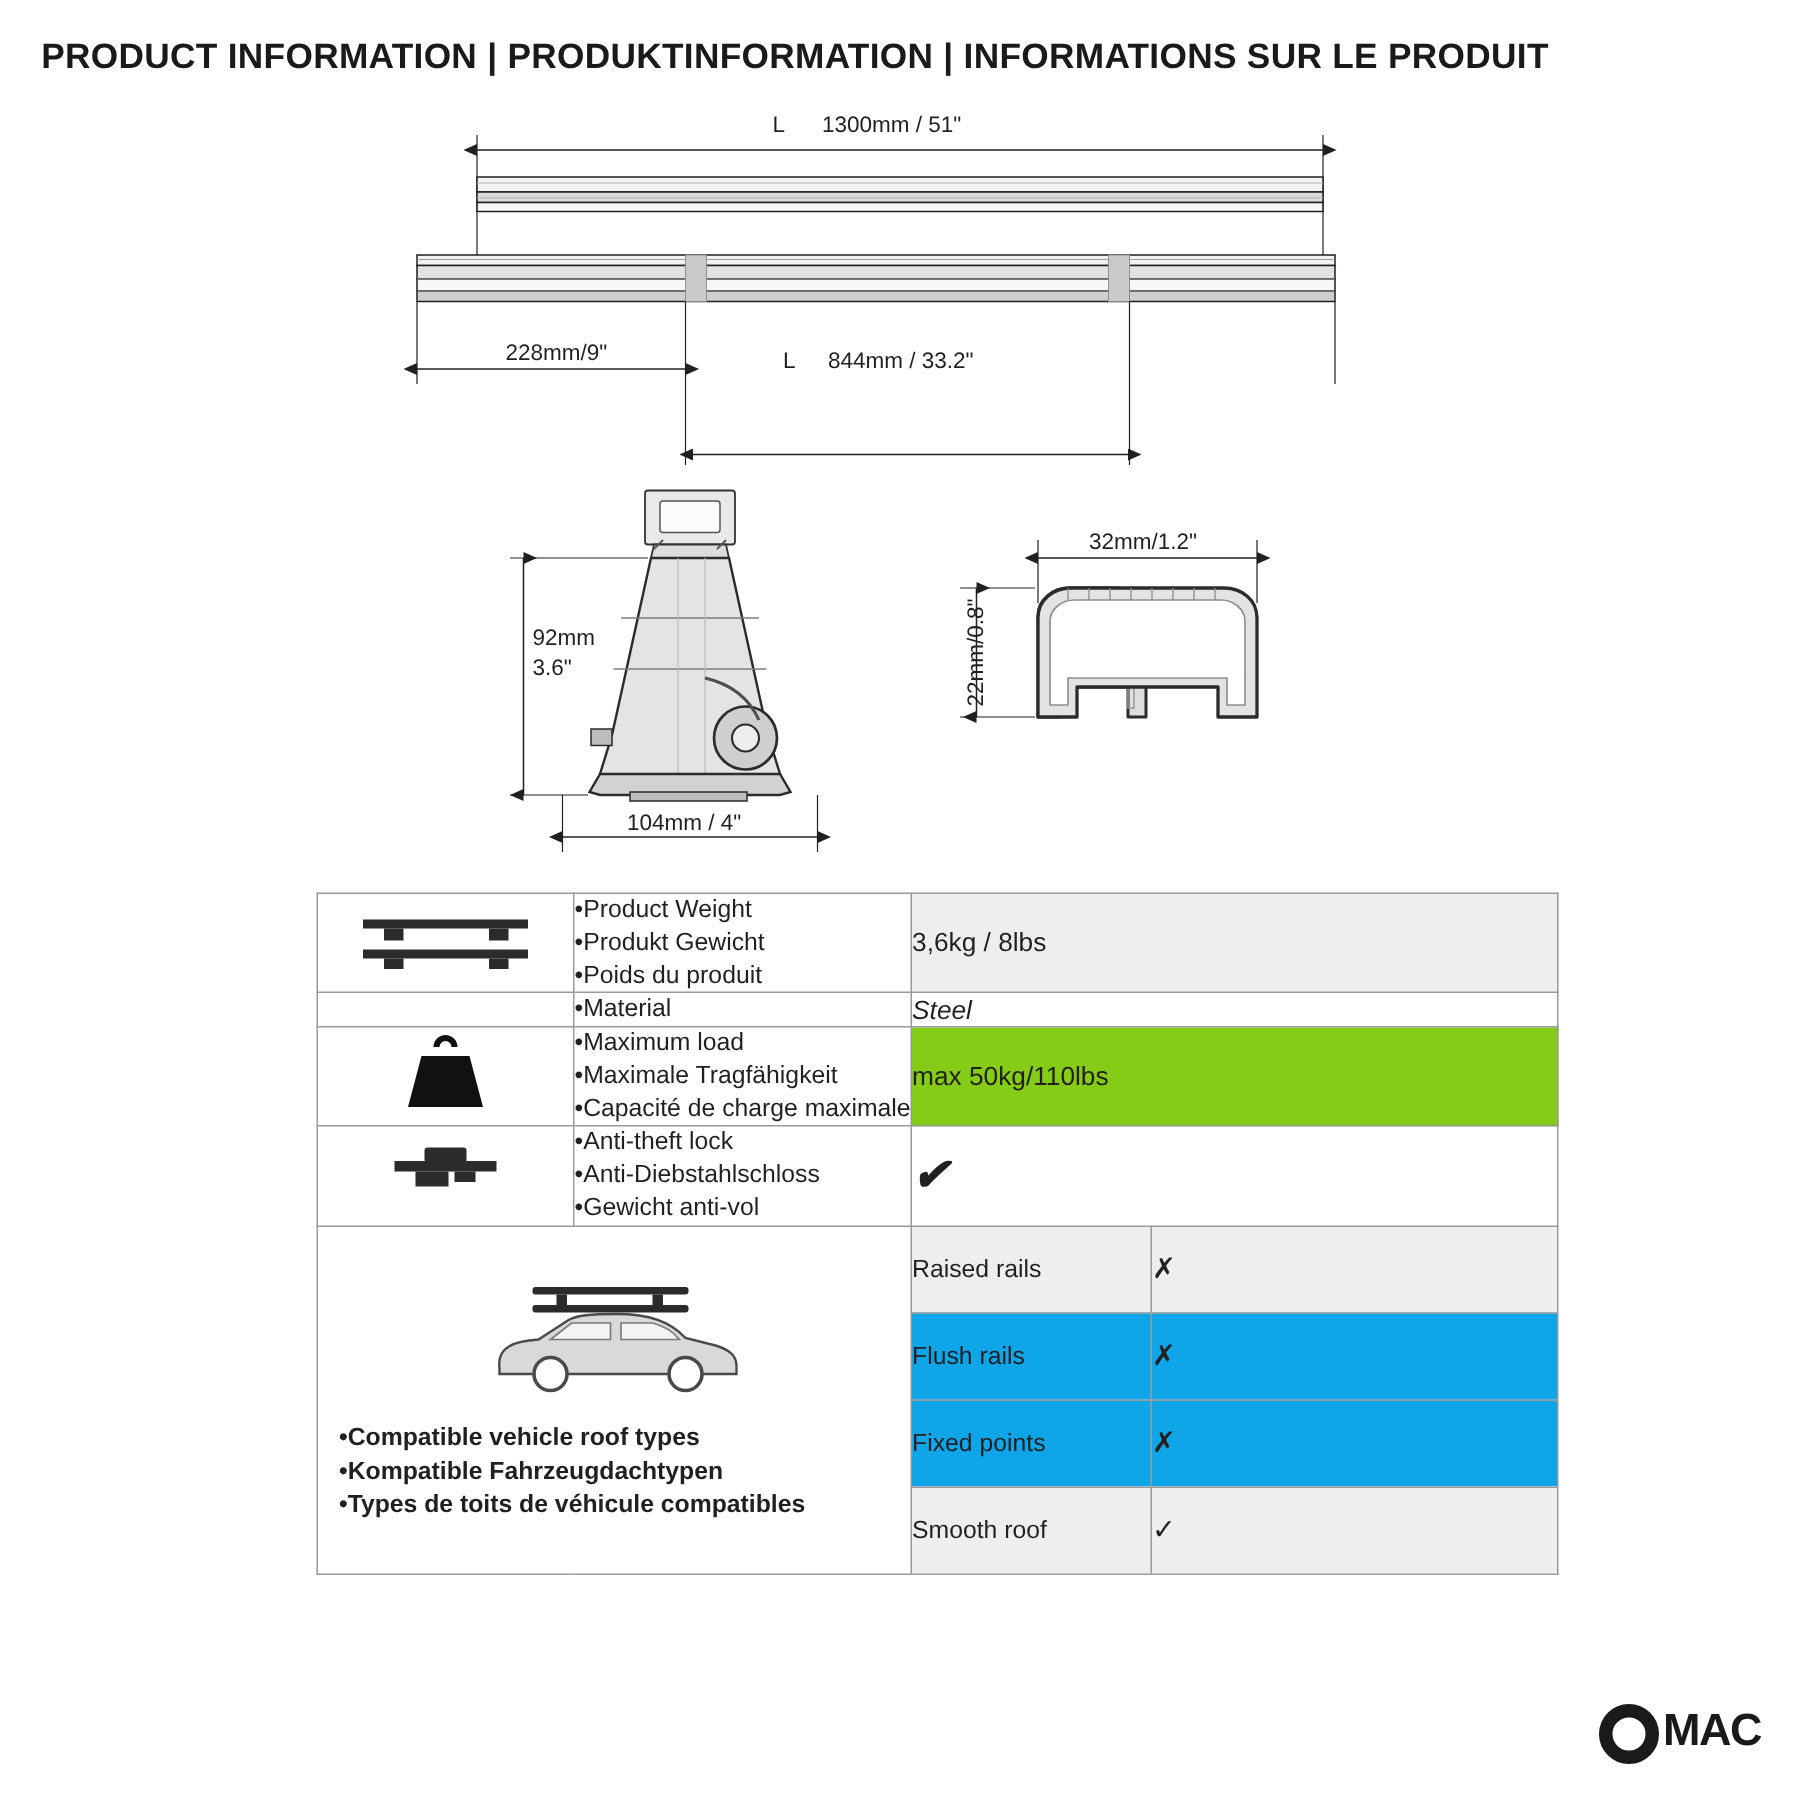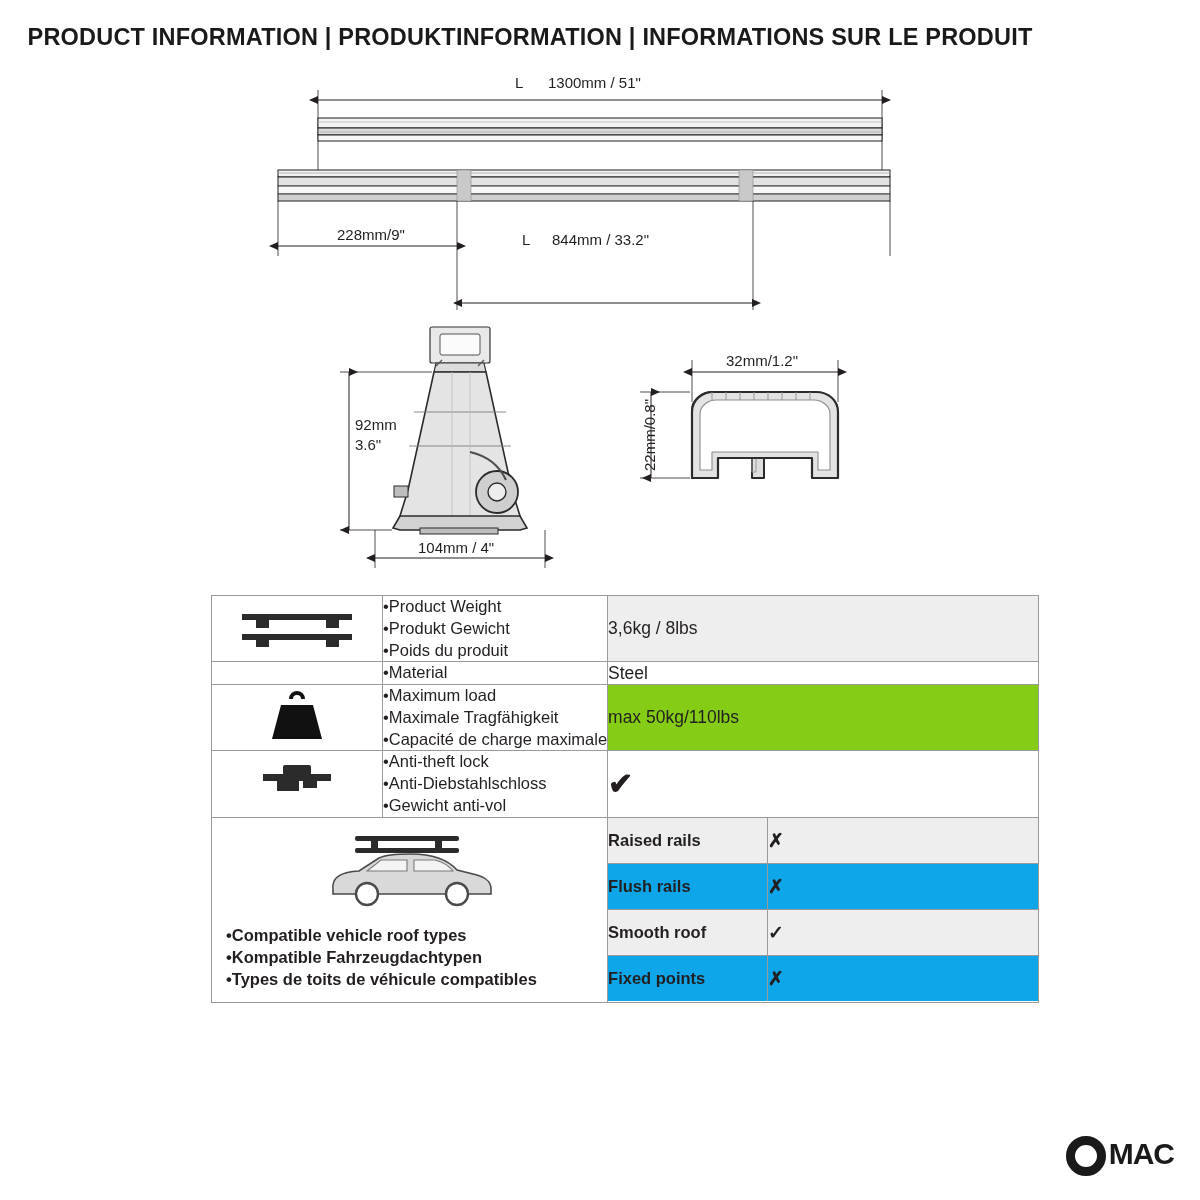--- a/index.html
+++ b/index.html
@@ -72,21 +72,21 @@
     width: 195px;
     padding: 8px 10px 8px 12px;
     line-height: 1.32;
     white-space: nowrap;
   }
   .value-cell {
     padding: 8px 0 8px 20px;
     background: #eeeeee;
     font-size: 17.5px;
   }
-  .value-cell.white { background: #ffffff; }
+  .value-cell.white { background: #ffffff; font-style: italic; }
   .bullet-line { display: block; }
 
   
   .row-weight .value-cell { background: #eeeeee; }
   .row-material .value-cell { background: #ffffff; }
   .row-load .value-cell { background: #84cc16; }
   .row-lock .value-cell { background: #ffffff; }
 
   .check {
     font-size: 30px;
@@ -108,22 +108,21 @@
     padding: 10px 8px 12px 14px;
     line-height: 1.34;
     font-size: 16.5px;
   }
   table.roof-types {
     border-collapse: collapse;
     width: 100%;
   }
   table.roof-types td {
     border: 1px solid #9a9a9a;
-    height: 45px;
-    font-weight: bold;
+    height: 57px;
   }
   table.roof-types tr td:first-child {
     border-left: none;
   }
   table.roof-types tr:first-child td { border-top: none; }
   table.roof-types tr:last-child td { border-bottom: none; }
   table.roof-types tr td:last-child { border-right: none; }
   .rt-name {
     width: 159px;
     padding-left: 14px;
@@ -390,26 +389,26 @@
           <tbody>
             <tr>
               <td class="rt-name rt-grey">Raised rails</td>
               <td class="rt-mark rt-grey">✗</td>
             </tr>
             <tr>
               <td class="rt-name rt-white">Flush rails</td>
               <td class="rt-mark rt-white">✗</td>
             </tr>
             <tr>
+              <td class="rt-name rt-white">Fixed points</td>
+              <td class="rt-mark rt-white">✗</td>
+            </tr>
+            <tr>
               <td class="rt-name rt-grey">Smooth roof</td>
               <td class="rt-mark rt-grey">✓</td>
-            </tr>
-            <tr>
-              <td class="rt-name rt-white">Fixed points</td>
-              <td class="rt-mark rt-white">✗</td>
             </tr>
           </tbody>
         </table>
       </td>
     </tr>
   </tbody>
 </table>
 
 <div class="logo">
   <span class="o-glyph"></span>

